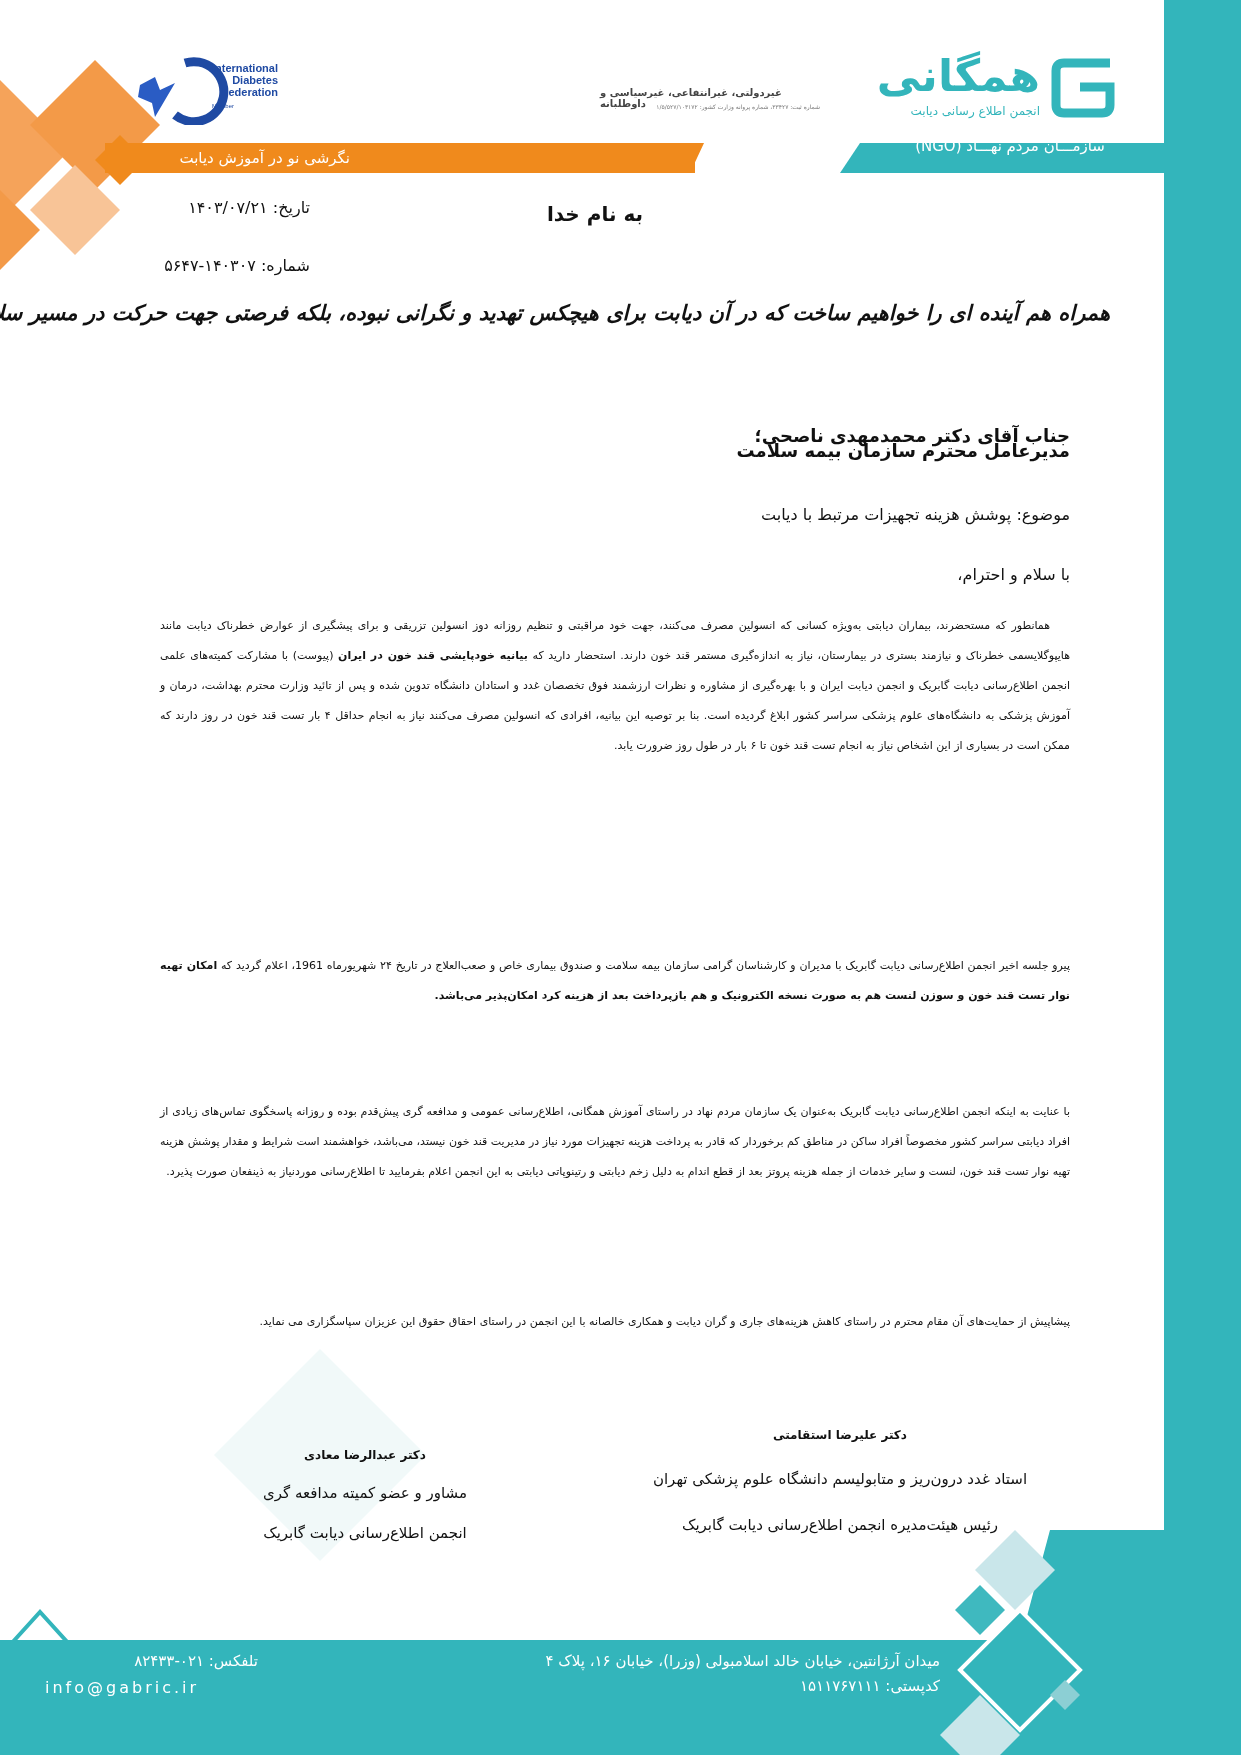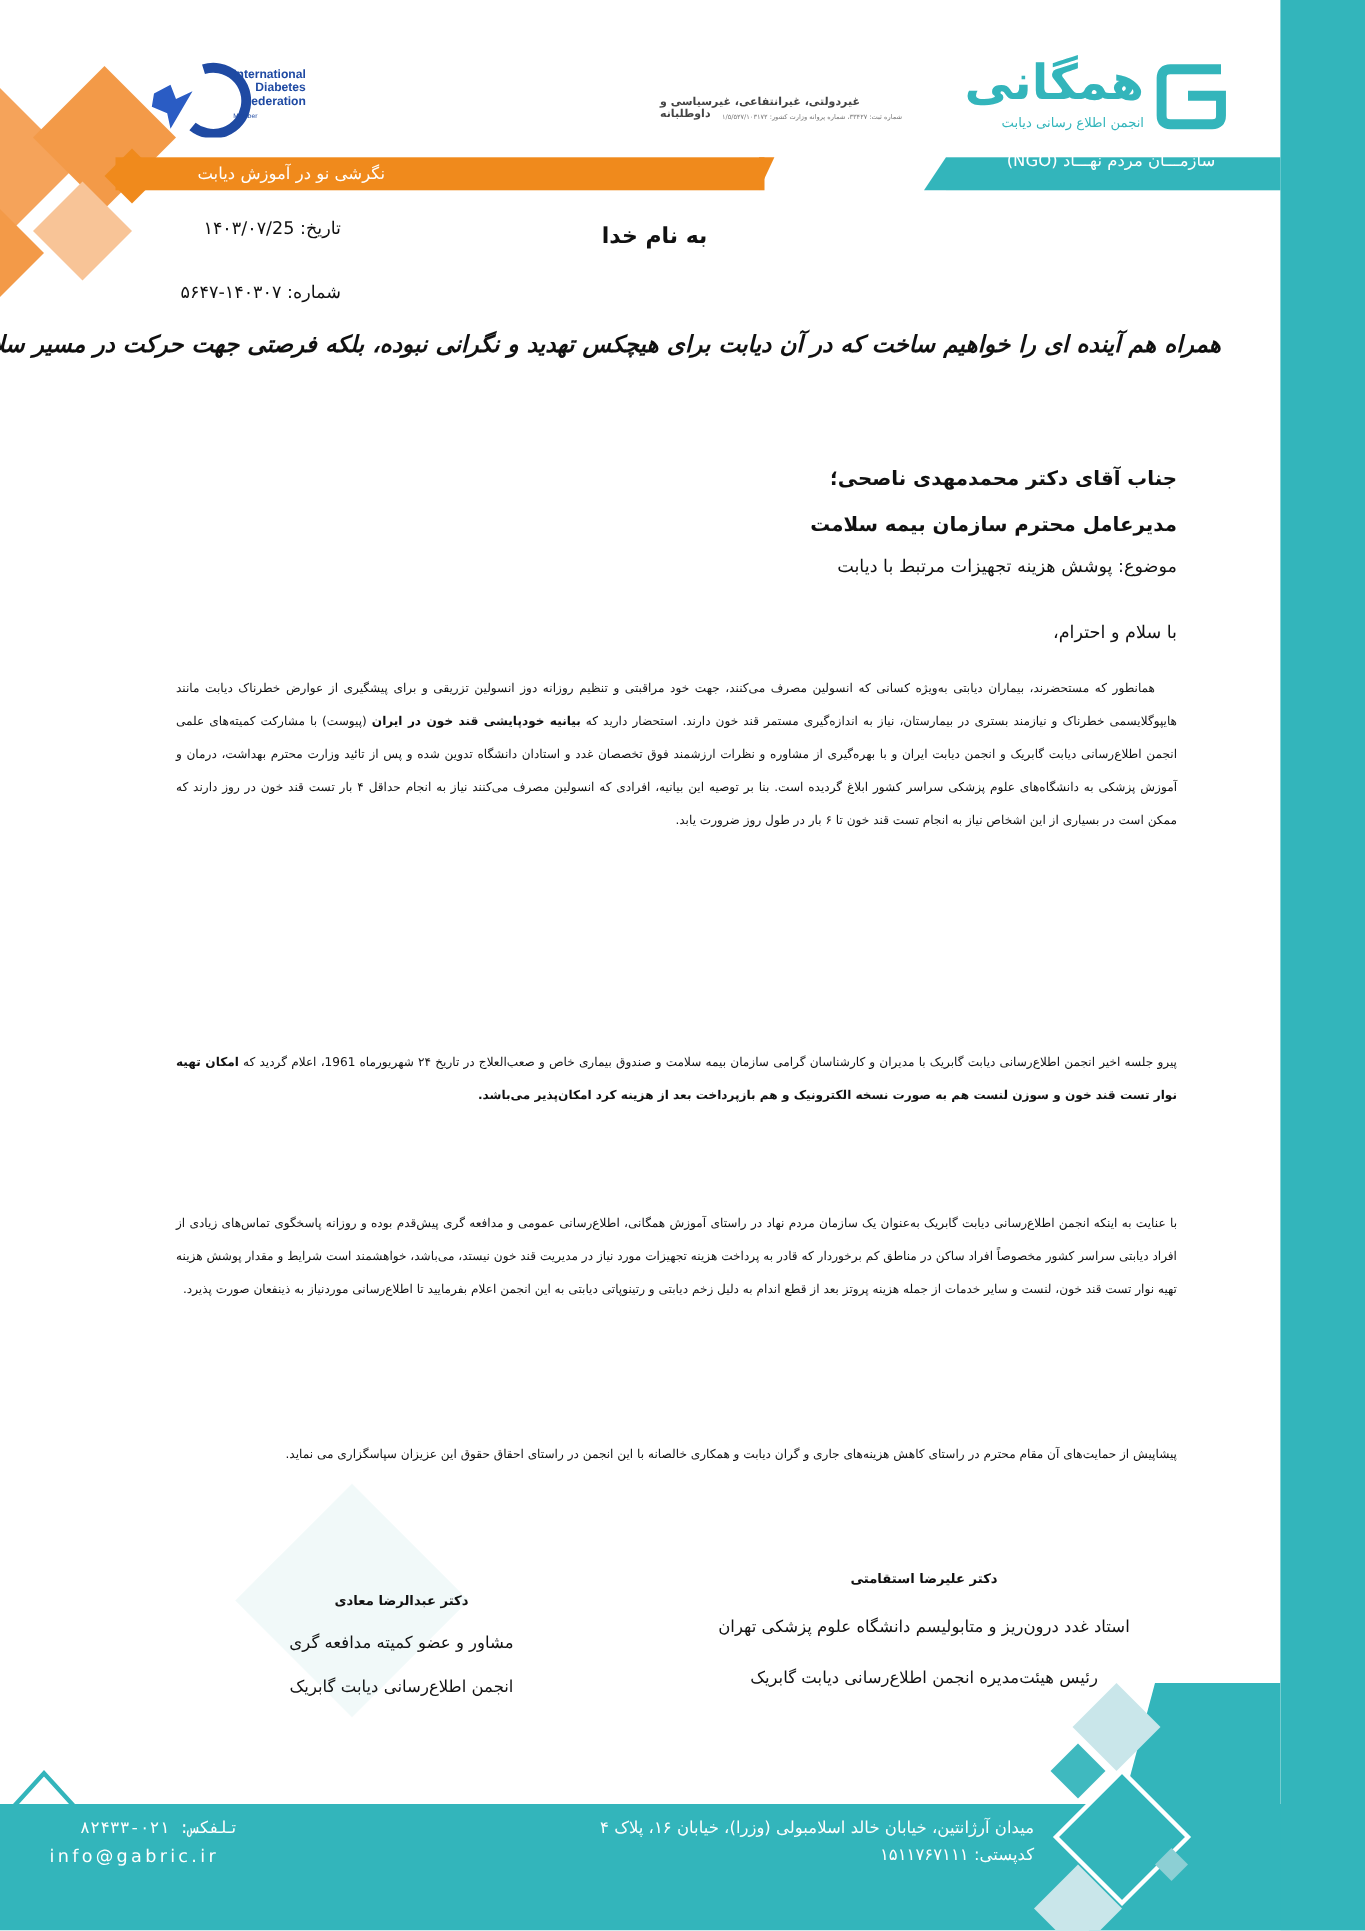--- a/index.html
+++ b/index.html
@@ -38,21 +38,21 @@
   .ngo-reg { left: 600px; top: 103px; width: 220px; text-align: right; direction: rtl; font-size: 6px; color: #777; }
 
   
   .doc { direction: rtl; font-family: "DejaVu Sans", sans-serif; }
   .basmala { left: 520px; top: 202px; width: 150px; text-align: center; font-size: 20px; font-weight: bold; }
   .date-line { left: 150px; top: 198px; width: 160px; text-align: right; font-size: 16px; direction: rtl; }
   .number-line { left: 120px; top: 256px; width: 190px; text-align: right; font-size: 16px; direction: rtl; }
   .motto { left: 230px; top: 300px; width: 880px; text-align: center; font-family: "DejaVu Serif", serif; font-style: italic; font-weight: bold; font-size: 21px; direction: rtl; white-space: nowrap; }
 
   .addressee1 { left: 600px; top: 425px; width: 470px; text-align: right; font-size: 18px; font-weight: bold; }
-  .addressee2 { left: 600px; top: 467px; width: 470px; text-align: right; font-size: 18px; font-weight: bold; }
+  .addressee2 { left: 600px; top: 440px; width: 470px; text-align: right; font-size: 18px; font-weight: bold; }
   .subject { left: 500px; top: 505px; width: 570px; text-align: right; font-size: 16px; }
   .greeting { left: 500px; top: 565px; width: 570px; text-align: right; font-size: 16px; }
 
   .para { left: 160px; width: 910px; text-align: justify; font-size: 11px; line-height: 30px; direction: rtl; }
   .p1 { top: 611px; text-indent: 20px; }
   .p2 { top: 951px; }
   .p3 { top: 1097px; }
   .p4 { top: 1307px; }
   .para b { font-weight: bold; }
 
@@ -66,21 +66,21 @@
   .sig-right .sig-name { margin-bottom: 28px; }
   .sig-right .sig-line { margin-bottom: 28px; }
 
   
   .footer-band { left: 0; top: 1640px; width: 1241px; height: 115px; background: #33b5bb; }
   .footer-triangle { left: 5px; top: 1600px; width: 70px; height: 45px; }
   .footer-deco { left: 920px; top: 1530px; width: 244px; height: 225px; }
   .footer-text { color: #ffffff; direction: rtl; font-size: 15px; white-space: nowrap; }
   .addr1 { left: 420px; top: 1652px; width: 520px; text-align: right; }
   .addr2 { left: 620px; top: 1677px; width: 320px; text-align: right; }
-  .telfax { left: 45px; top: 1652px; width: 200px; text-align: center; font-family: Liberation Mono, monospace; }
+  .telfax { left: 58px; top: 1652px; width: 200px; text-align: right; }
   .email { left: 45px; top: 1678px; width: 200px; text-align: left; direction: ltr; font-family: "DejaVu Sans", sans-serif; letter-spacing: 3px; font-size: 16px; }
 
   .faint-diamond { left: 245px; top: 1380px; width: 150px; height: 150px; background: #eef7f7; transform: rotate(45deg); opacity: 0.8; }
 </style>
 </head>
 <body>
 
 <div class="abs right-bar"></div>
 
 <svg class="abs orange-deco" viewBox="0 0 200 240">
@@ -114,21 +114,21 @@
   <path d="M60,8 L14,8 Q6,8 6,16 L6,50 Q6,58 14,58 L52,58 Q60,58 60,50 L60,32 L30,32" stroke="#33b5bb" stroke-width="9" fill="none"></path>
 </svg>
 <div class="abs gabric-name">همگانی</div>
 <div class="abs gabric-sub">انجمن اطلاع رسانی دیابت</div>
 <div class="abs ngo-tag">غیردولتی، غیرانتفاعی، غیرسیاسی و داوطلبانه</div>
 <div class="abs ngo-reg">شماره ثبت: ۳۳۴۲۷، شماره پروانه وزارت کشور: ۱/۵/۵۲۷/۱۰۳۱۷۲</div>
 
 <div class="abs doc basmala">به نام خدا</div>
 <div class="abs doc date-line">
   <span>تاریخ:</span>
-  <span>۱۴۰۳/۰۷/25</span>
+  <span>۱۴۰۳/۰۷/۲۱</span>
 </div>
 <div class="abs doc number-line">
   <span>شماره:</span>
   <span>۱۴۰۳۰۷-۵۶۴۷</span>
 </div>
 <div class="abs doc motto">همراه هم آینده ای را خواهیم ساخت که در آن دیابت برای هیچکس تهدید و نگرانی نبوده، بلکه فرصتی جهت حرکت در مسیر سلامت و رشد انسان باشد</div>
 
 <div class="abs doc addressee1">جناب آقای دکتر محمدمهدی ناصحی؛</div>
 <div class="abs doc addressee2">مدیرعامل محترم سازمان بیمه سلامت</div>
 <div class="abs doc subject">موضوع: پوشش هزینه تجهیزات مرتبط با دیابت</div>

